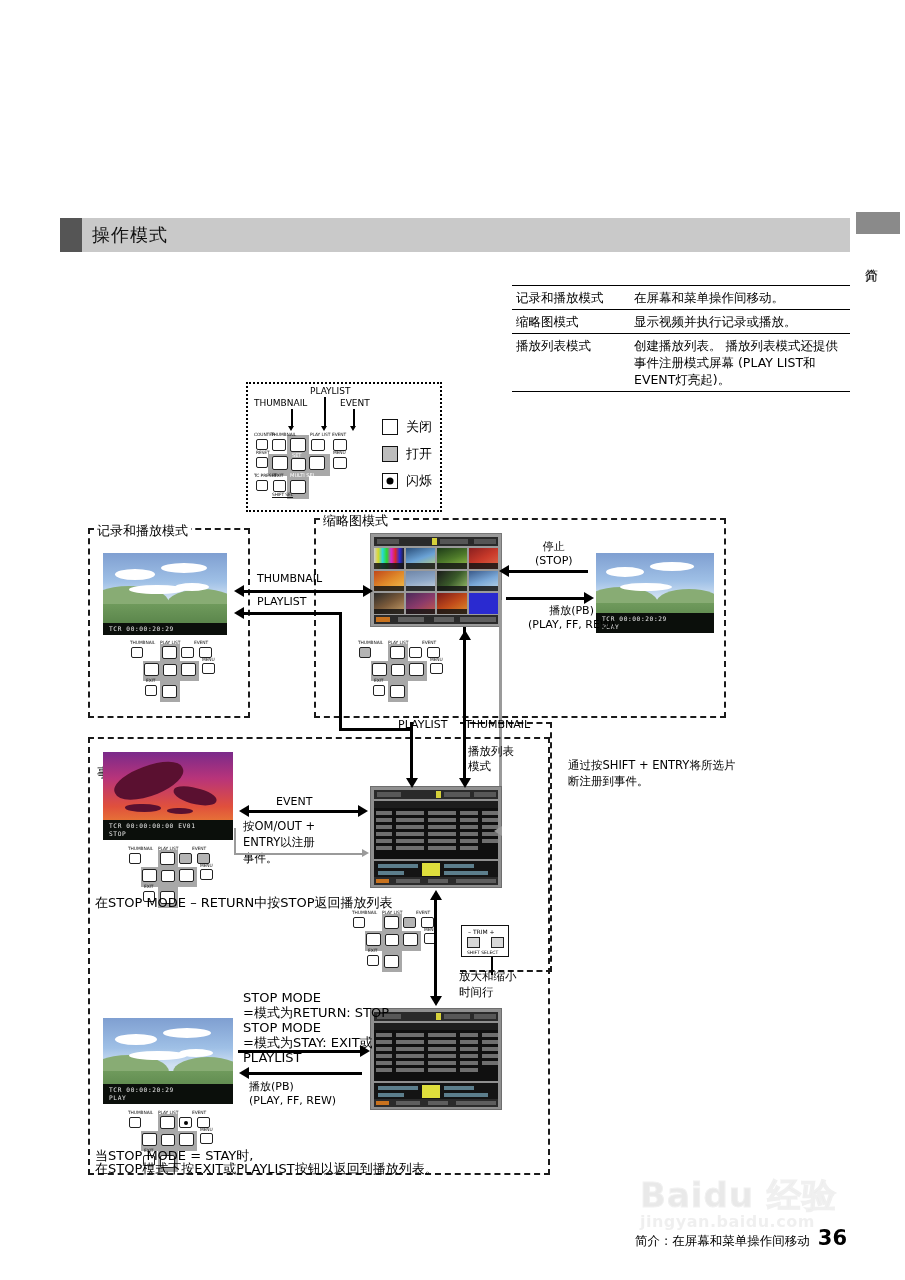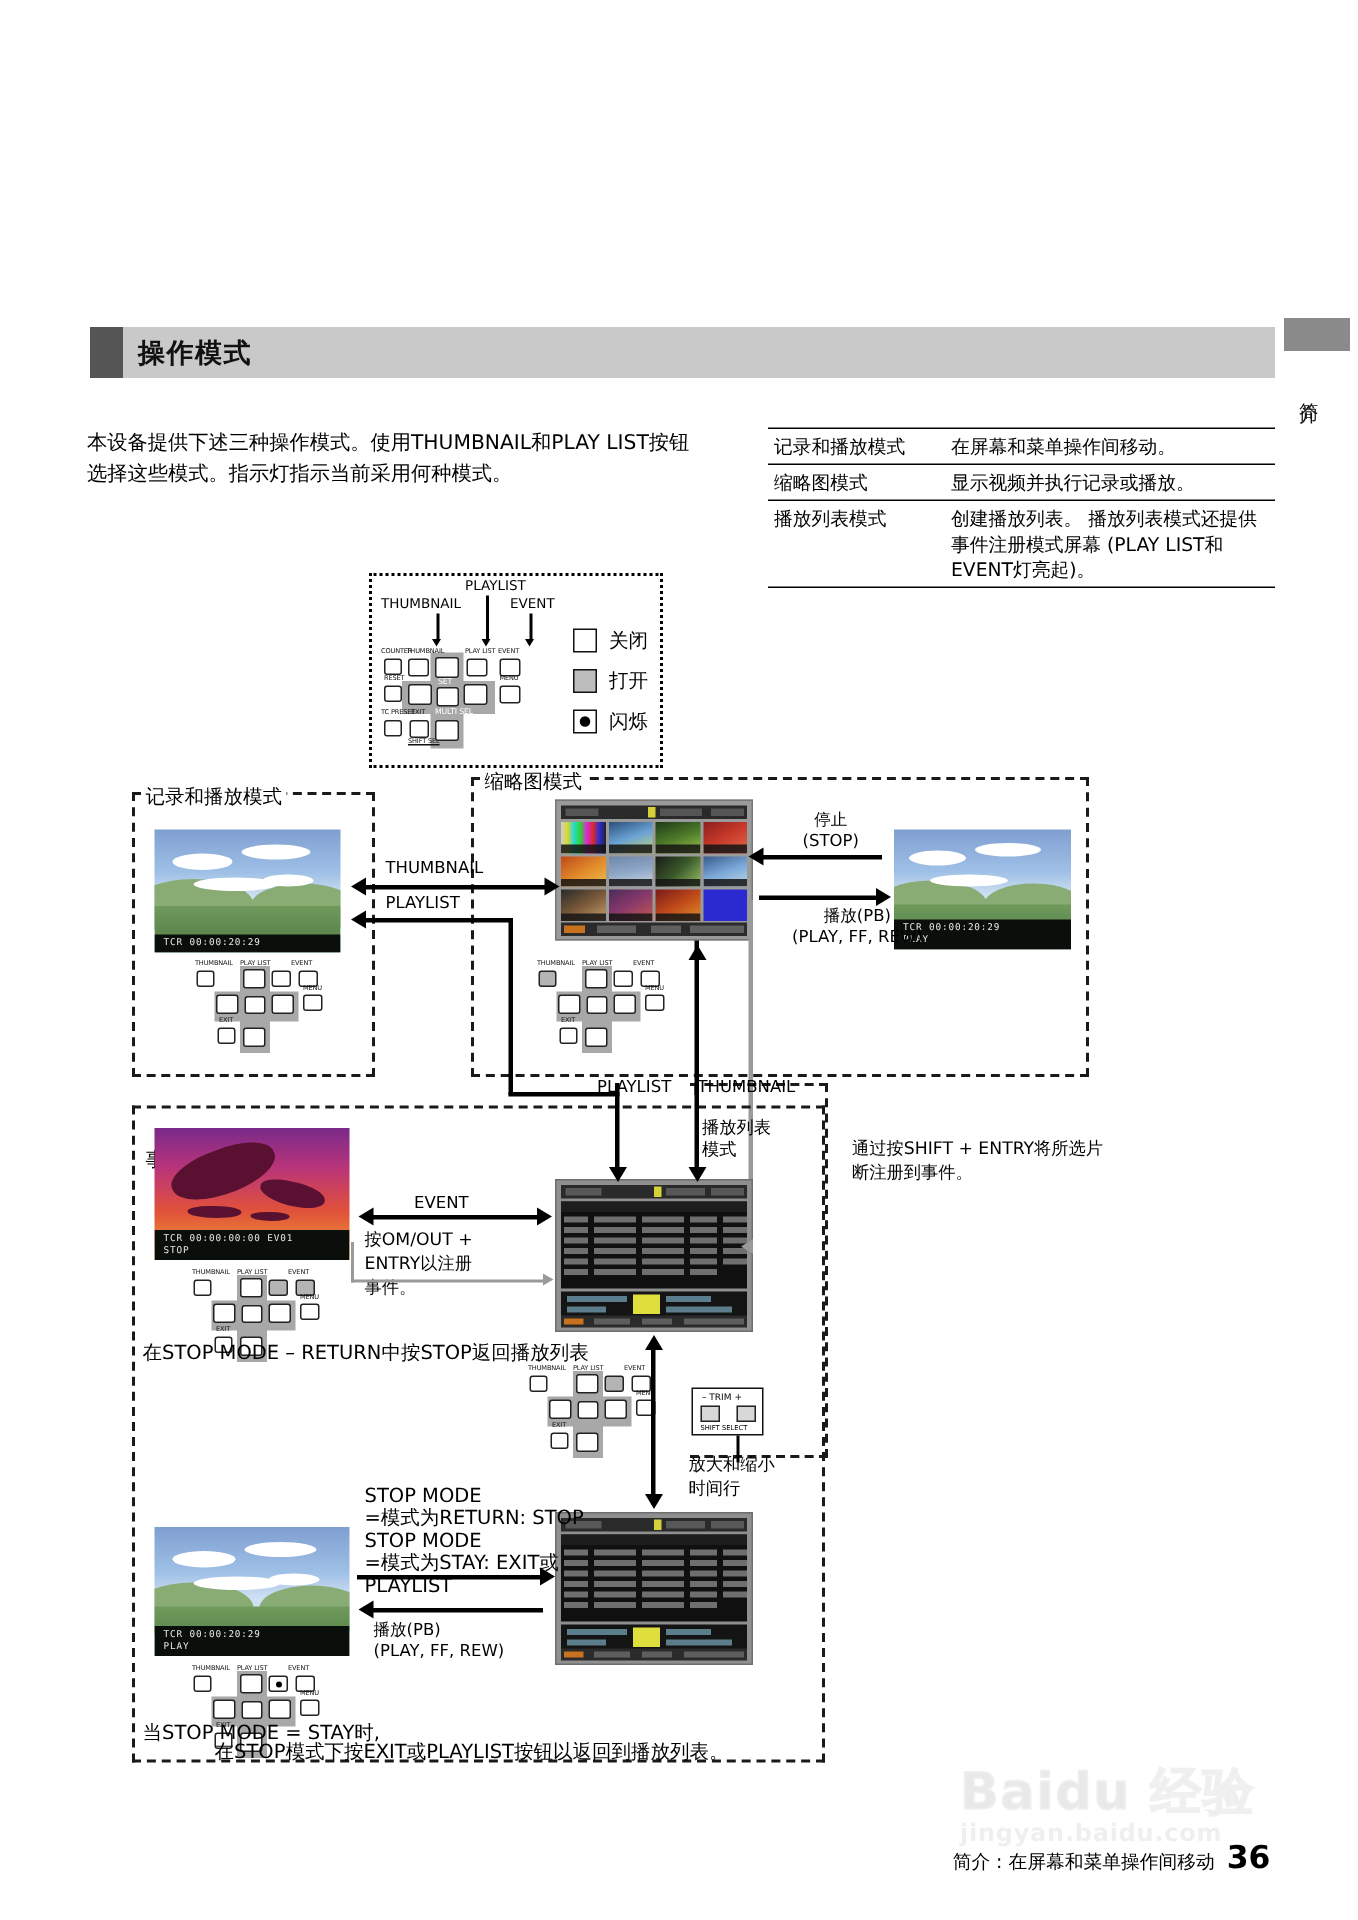--- a/index.html
+++ b/index.html
@@ -19,21 +19,21 @@
   .title-banner .t {
     color: #fff; font-size: 30px; letter-spacing: 2px; font-weight: 500;
   }
 
   
   .sec-head {
     position: absolute; left: 60px; top: 218px; width: 790px; height: 34px;
     background: #c9c9c9; display: flex; align-items: center;
   }
   .sec-head .swatch { width: 22px; height: 34px; background: #555; }
-  .sec-head .lbl { font-size: 18px; color: #111; margin-left: 10px; letter-spacing: 1px; font-weight: bold; }
+  .sec-head .lbl { font-size: 18px; color: #111; margin-left: 10px; letter-spacing: 1px; }
 
   
   .side-tab-box {
     position: absolute; left: 856px; top: 212px; width: 44px; height: 22px; background: #8a8a8a;
   }
   .side-tab-label {
     position: absolute; left: 862px; top: 258px; font-size: 13px; color: #111;
     writing-mode: vertical-rl; letter-spacing: 1px;
   }
 
@@ -214,21 +214,20 @@
 
 
   <div class="sec-head">
     <div class="swatch"></div>
     <div class="lbl">操作模式</div>
   </div>
 
   <div class="side-tab-box"></div>
   <div class="side-tab-label">简介</div>
 
-  <div class="intro">本设备提供下述三种操作模式。使用THUMBNAIL和PLAY LIST按钮选择这些模式。指示灯指示当前采用何种模式。</div>
 
   <table class="mode-table">
     <tbody>
         <tr>
       <td class="k">记录和播放模式</td>
       <td>在屏幕和菜单操作间移动。</td>
     </tr>
     <tr>
       <td class="k">缩略图模式</td>
       <td>显示视频并执行记录或播放。</td>
@@ -709,21 +708,21 @@
     <div class="btn" style="left:33px; top:24px; width:14px; height:12px;"></div>
     <div class="btn" style="left:51px; top:23px; width:15px; height:13px;"></div>
     <div class="ptxt" style="left:72px; top:17px;">MENU</div>
     <div class="btn" style="left:72px; top:23px; width:13px; height:11px;"></div>
     <div class="ptxt" style="left:16px; top:38px;">EXIT</div>
     <div class="btn" style="left:15px; top:45px; width:12px; height:11px;"></div>
     <div class="btn" style="left:32px; top:45px; width:15px; height:13px;"></div>
   </div>
 
   <div class="note-mono" style="left:95px; top:1148px;">当STOP MODE = STAY时,</div>
-  <div class="note-mono" style="left:95px; top:1161px;margin-left:48px;">在STOP模式下按EXIT或PLAYLIST按钮以返回到播放列表。</div>
+  <div class="note-mono" style="left:95px; top:1161px;">在STOP模式下按EXIT或PLAYLIST按钮以返回到播放列表。</div>
 
   <div class="watermark">
     <div class="w1">Baidu 经验</div>
     <div class="w2">jingyan.baidu.com</div>
   </div>
 
   <div class="footer">
     <div class="ftxt">简介 : 在屏幕和菜单操作间移动</div>
     <div class="pnum">36</div>
   </div>

